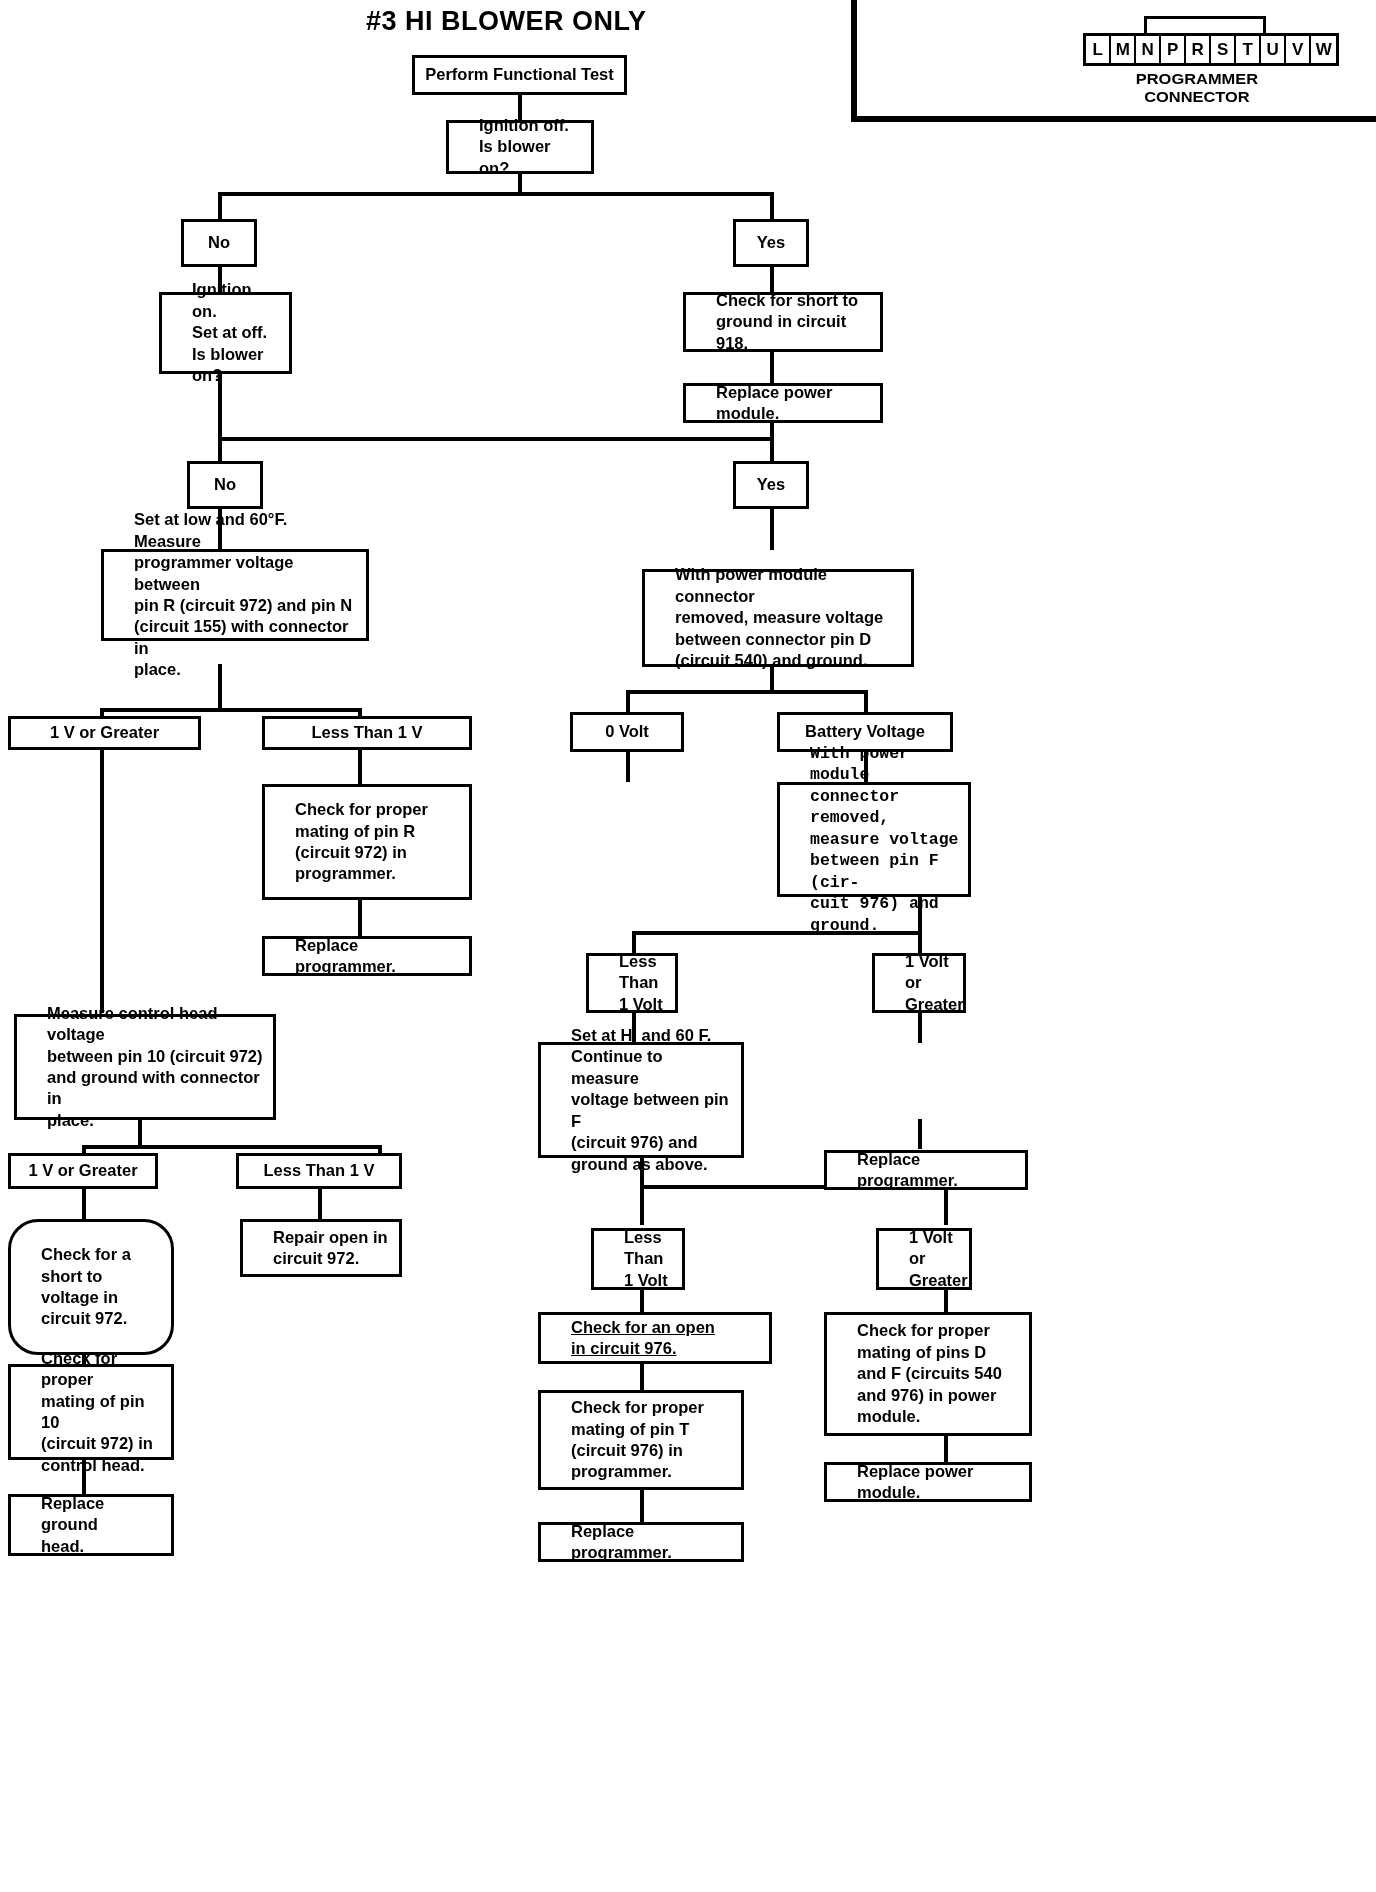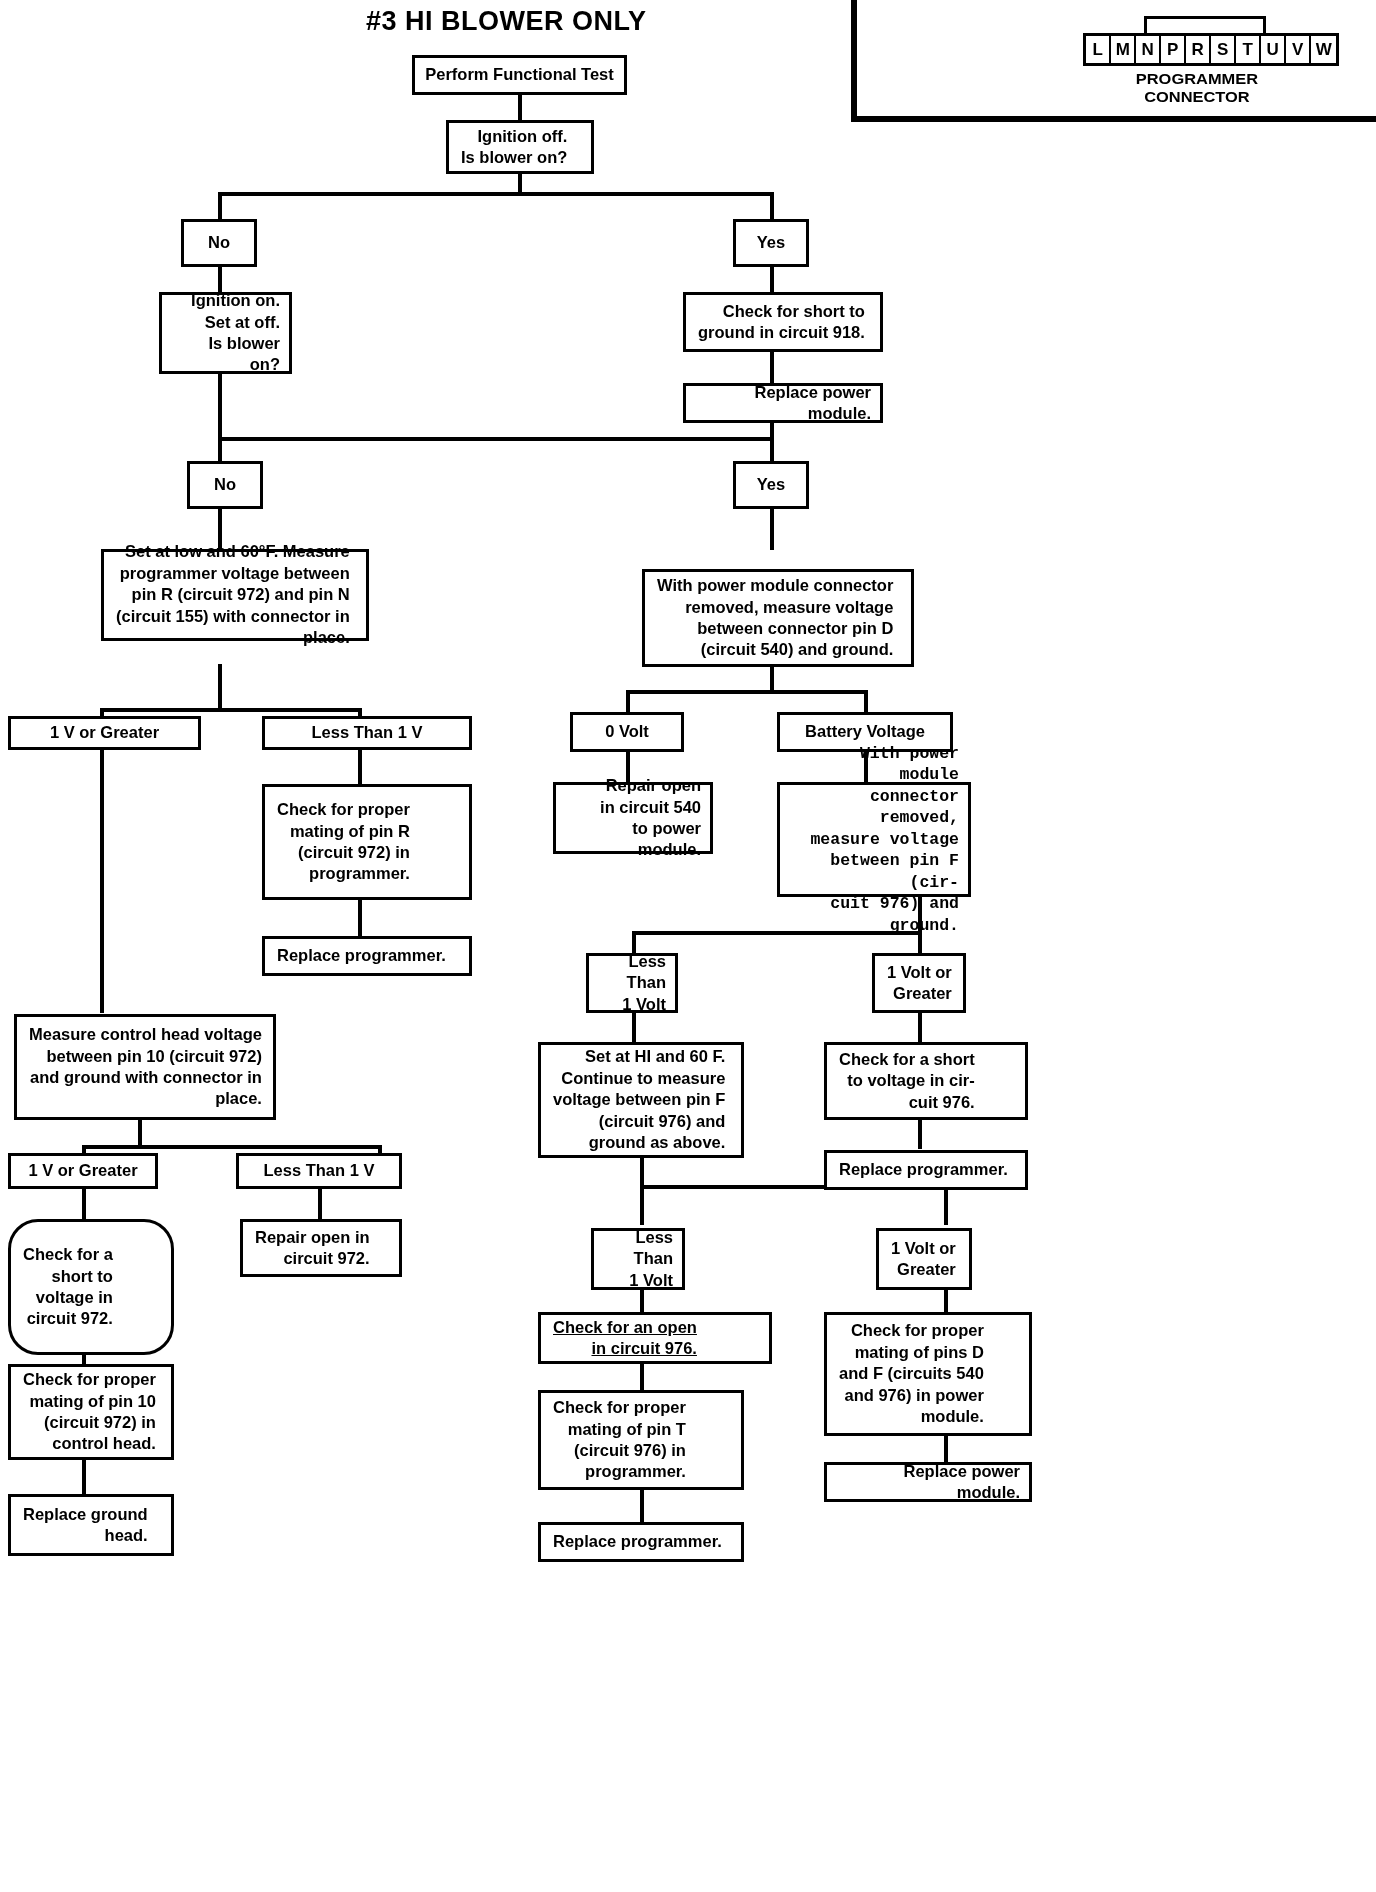--- a/index.html
+++ b/index.html
@@ -37,22 +37,21 @@
     display: flex;
     align-items: center;
     justify-content: flex-start;
     white-space: pre-line;
   }
   .node.center {
     justify-content: center;
     text-align: center;
   }
   .node.lead {
-    padding-left: 12px;
-    text-align: right;
+    padding-left: 30px;
   }
   
   .ln {
     position: absolute;
     background: #000;
   }
   .vl { width: 4px; }
   .hl { height: 4px; }
 
   
@@ -275,23 +274,20 @@
 
   <div class="node center" style="left:570px; top:712px; width:114px; height:40px;">0 Volt</div>
 
   <div class="node center" style="left:777px; top:712px; width:176px; height:40px;">Battery Voltage</div>
 
   <div class="node lead" style="left:262px; top:784px; width:210px; height:116px;">Check for proper
 mating of pin R
 (circuit 972) in
 programmer.</div>
 
-  <div class="node lead" style="left:553px; top:782px; width:160px; height:72px;">Repair open
-in circuit 540
-to power module.</div>
 
   <div class="node lead" style="left:777px; top:782px; width:194px; height:115px;font-family:Liberation Mono, monospace;">With power module
 connector removed,
 measure voltage
 between pin F (cir-
 cuit 976) and ground.</div>
 
   <div class="node lead" style="left:262px; top:936px; width:210px; height:40px;">Replace programmer.</div>
 
   <div class="node lead" style="left:14px; top:1014px; width:262px; height:106px;">Measure control head voltage
@@ -308,23 +304,20 @@
   <div class="node center" style="left:8px; top:1153px; width:150px; height:36px;">1 V or Greater</div>
 
   <div class="node center" style="left:236px; top:1153px; width:166px; height:36px;">Less Than 1 V</div>
 
   <div class="node lead" style="left:538px; top:1042px; width:206px; height:116px;">Set at HI and 60 F.
 Continue to measure
 voltage between pin F
 (circuit 976) and
 ground as above.</div>
 
-  <div class="node lead" style="left:824px; top:1042px; width:204px; height:78px;">Check for a short
-to voltage in cir-
-cuit 976.</div>
 
   <div class="node lead" style="left:8px; top:1219px; width:166px; height:136px;border-radius:30px;">Check for a
 short to
 voltage in
 circuit 972.</div>
 
   <div class="node lead" style="left:240px; top:1219px; width:162px; height:58px;">Repair open in
 circuit 972.</div>
 
   <div class="node lead" style="left:824px; top:1150px; width:204px; height:40px;">Replace programmer.</div>

